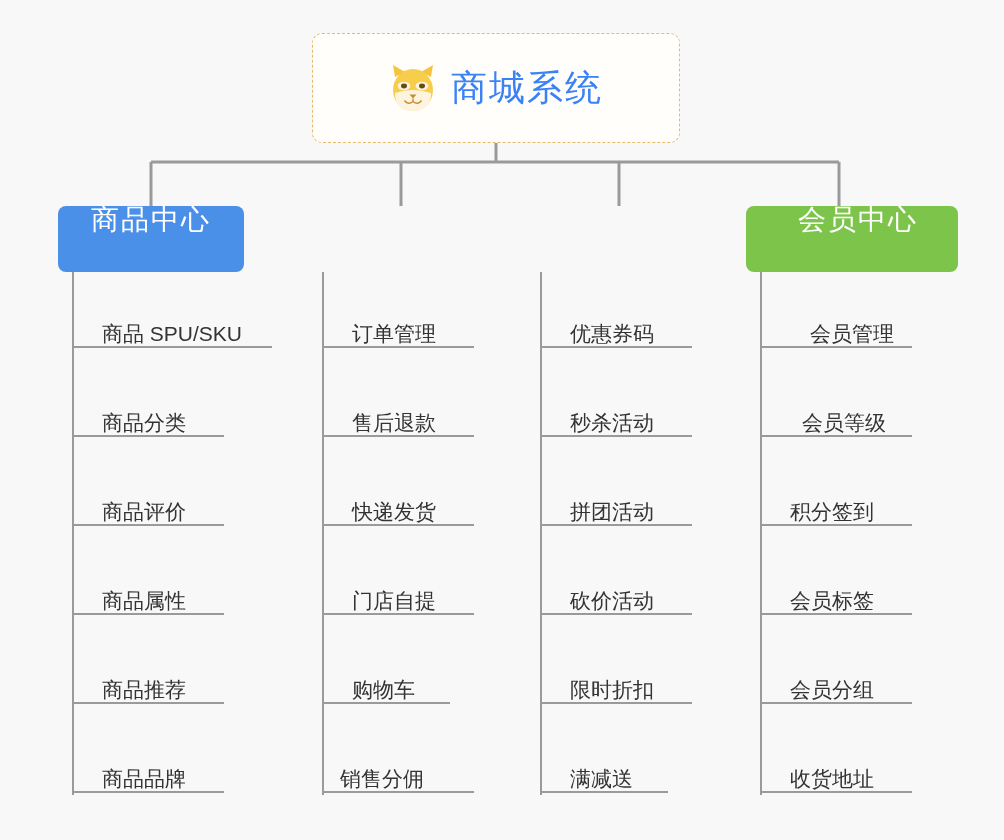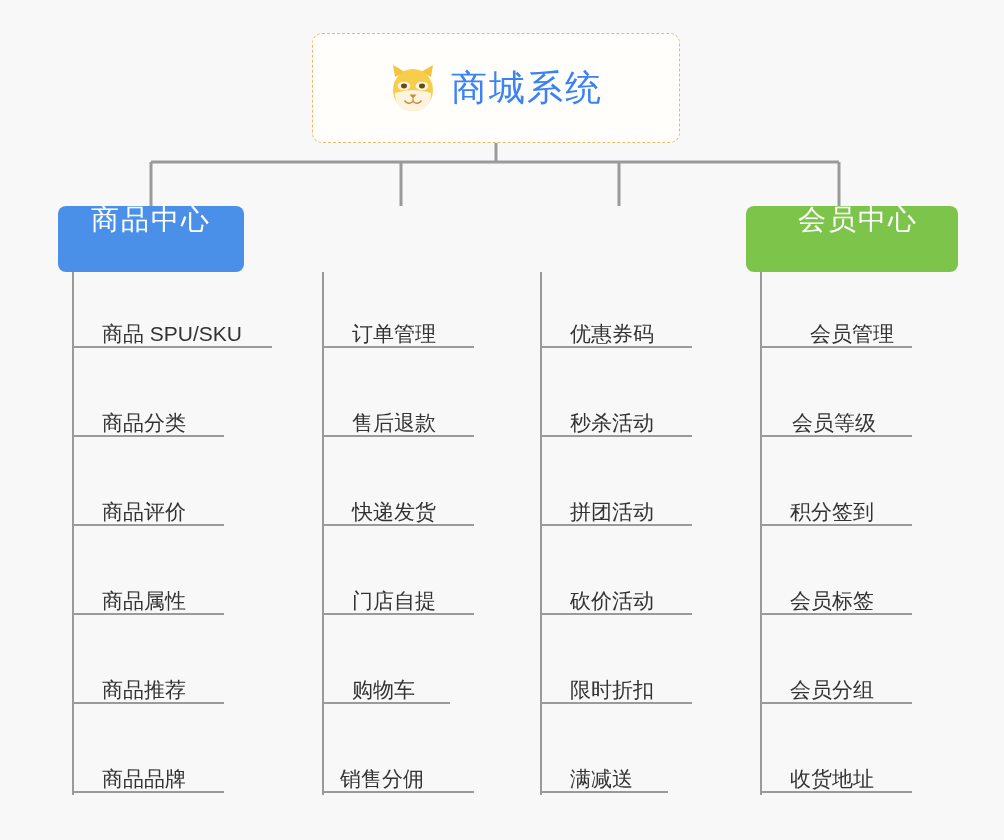--- a/index.html
+++ b/index.html
@@ -234,21 +234,21 @@
         <span class="cat-header-label">会员中心</span>
       </div>
     </div>
     <div class="spine" style="left: 760px; top: 272px; height: 523px;"></div>
     <div class="leaf" style="left: 760px; top: 348px;">
       <div class="leaf-underline" style="width: 152px;"></div>
       <div class="leaf-label" style="left: 30px; margin-left: 20px;">会员管理</div>
     </div>
     <div class="leaf" style="left: 760px; top: 437px;">
       <div class="leaf-underline" style="width: 152px;"></div>
-      <div class="leaf-label" style="left: 32px; text-align: right;">会员等级</div>
+      <div class="leaf-label" style="left: 42px; text-align: right;">会员等级</div>
     </div>
     <div class="leaf" style="left: 760px; top: 526px;">
       <div class="leaf-underline" style="width: 152px;"></div>
       <div class="leaf-label" style="left: 30px;">积分签到</div>
     </div>
     <div class="leaf" style="left: 760px; top: 615px;">
       <div class="leaf-underline" style="width: 152px;"></div>
       <div class="leaf-label" style="left: 30px;">会员标签</div>
     </div>
     <div class="leaf" style="left: 760px; top: 704px;">

